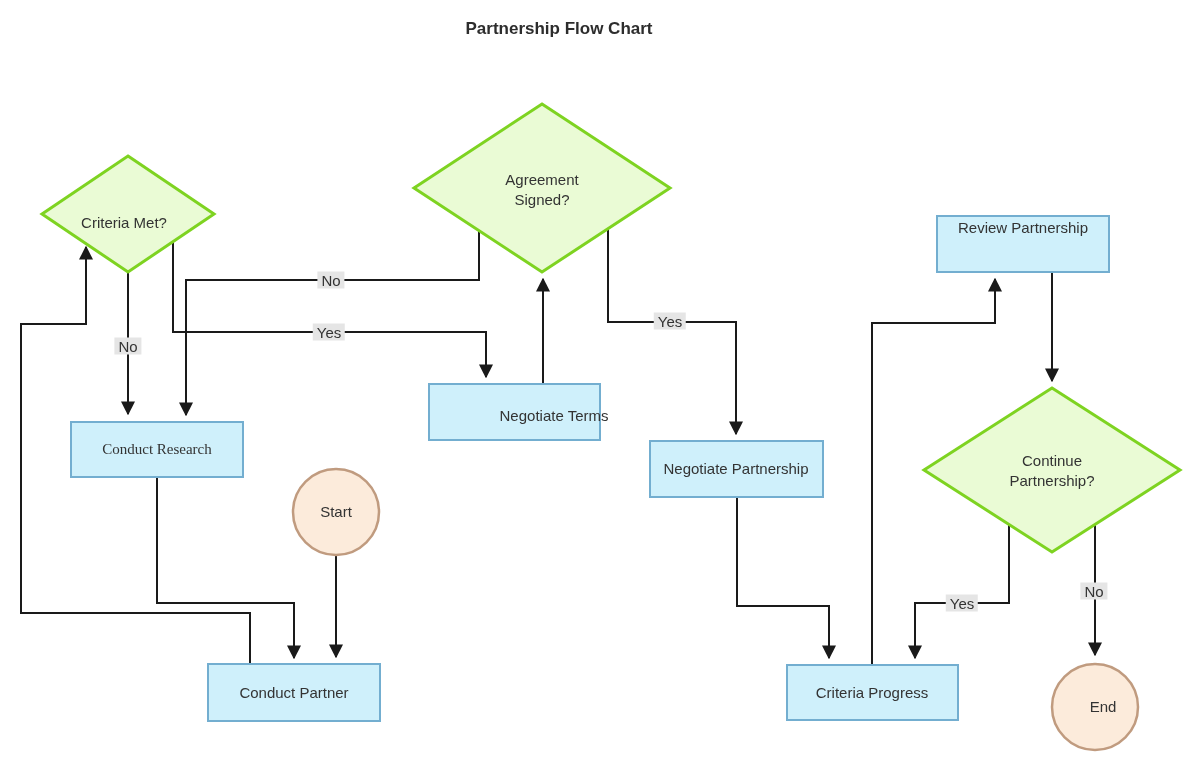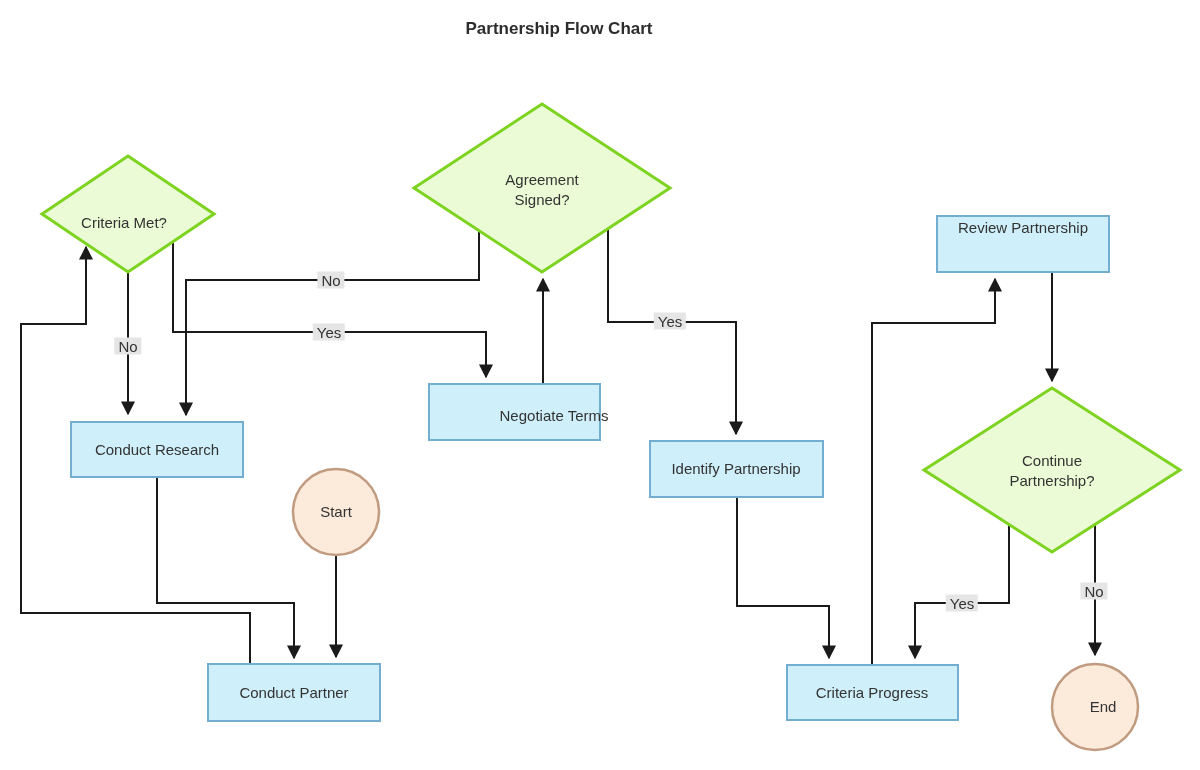--- a/index.html
+++ b/index.html
@@ -91,23 +91,23 @@
       <rect class="process" x="937" y="216" width="172" height="56"></rect>
 
       <circle class="terminal" cx="336" cy="512" r="43"></circle>
       <circle class="terminal" cx="1095" cy="707" r="43"></circle>
     </g>
   </svg>
 
   <div class="node-label" style="left:124px; top:215px;margin-top:8px;">Criteria Met?</div>
   <div class="node-label wrap" style="left:1052px; top:470px;">Continue Partnership?</div>
   <div class="node-label wrap" style="left:542px; top:189px;">Agreement Signed?</div>
-  <div class="node-label" style="left:157px; top:450px;">Conduct Research</div>
+  <div class="node-label" style="left:157px; top:450px;font-family:Liberation Serif, serif;">Conduct Research</div>
   <div class="node-label" style="left:514px; top:416px;margin-left:40px;">Negotiate Terms</div>
-  <div class="node-label" style="left:736px; top:469px;">Identify Partnership</div>
+  <div class="node-label" style="left:736px; top:469px;">Negotiate Partnership</div>
   <div class="node-label" style="left:294px; top:693px;">Conduct Partner</div>
   <div class="node-label" style="left:872px; top:693px;">Criteria Progress</div>
   <div class="node-label" style="left:1023px; top:228px;">Review Partnership</div>
   <div class="node-label" style="left:336px; top:512px;text-align:right;">Start</div>
   <div class="node-label" style="left:1095px; top:707px;margin-left:8px;">End</div>
 
   <div class="edge-label" style="left:128px; top:346px;">No</div>
   <div class="edge-label" style="left:329px; top:332px;">Yes</div>
   <div class="edge-label" style="left:331px; top:280px;">No</div>
   <div class="edge-label" style="left:670px; top:321px;">Yes</div>

